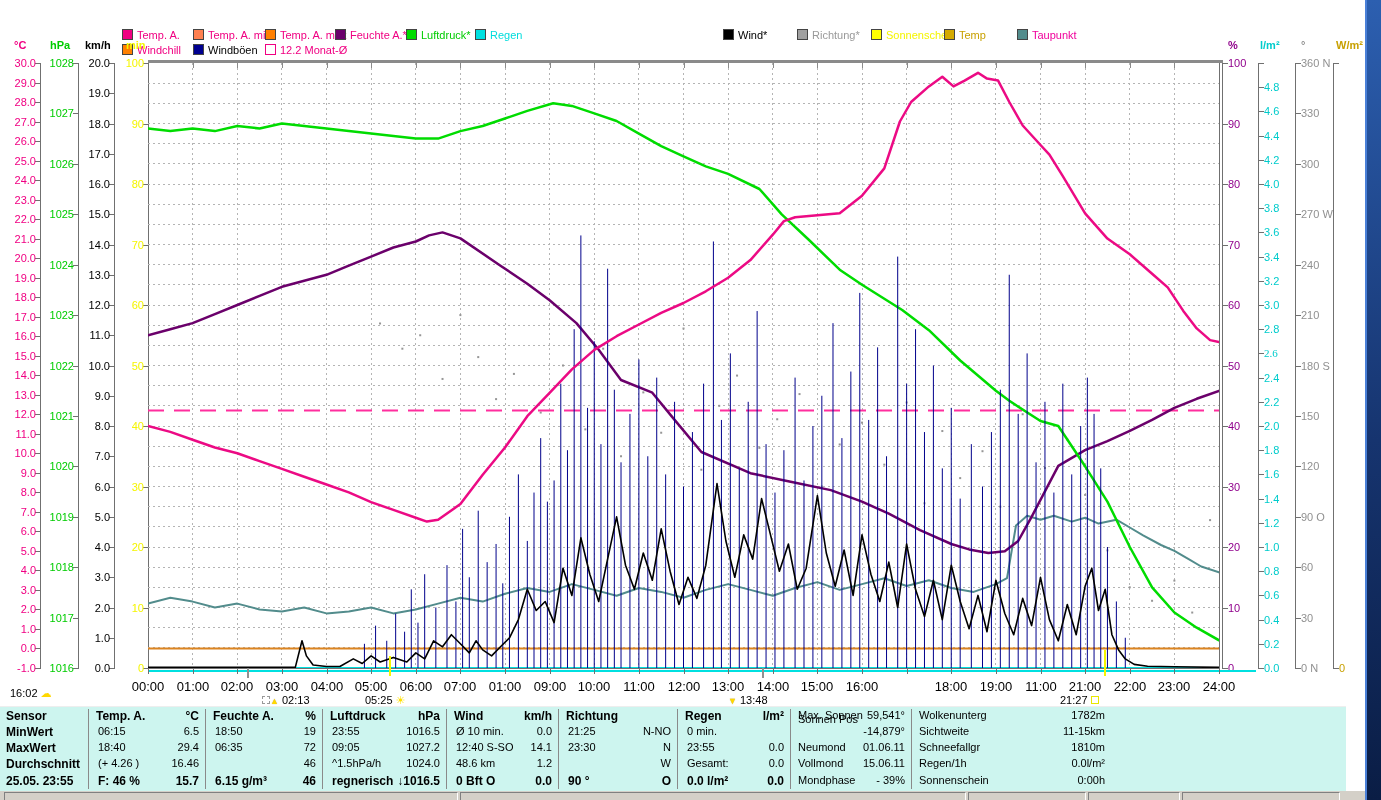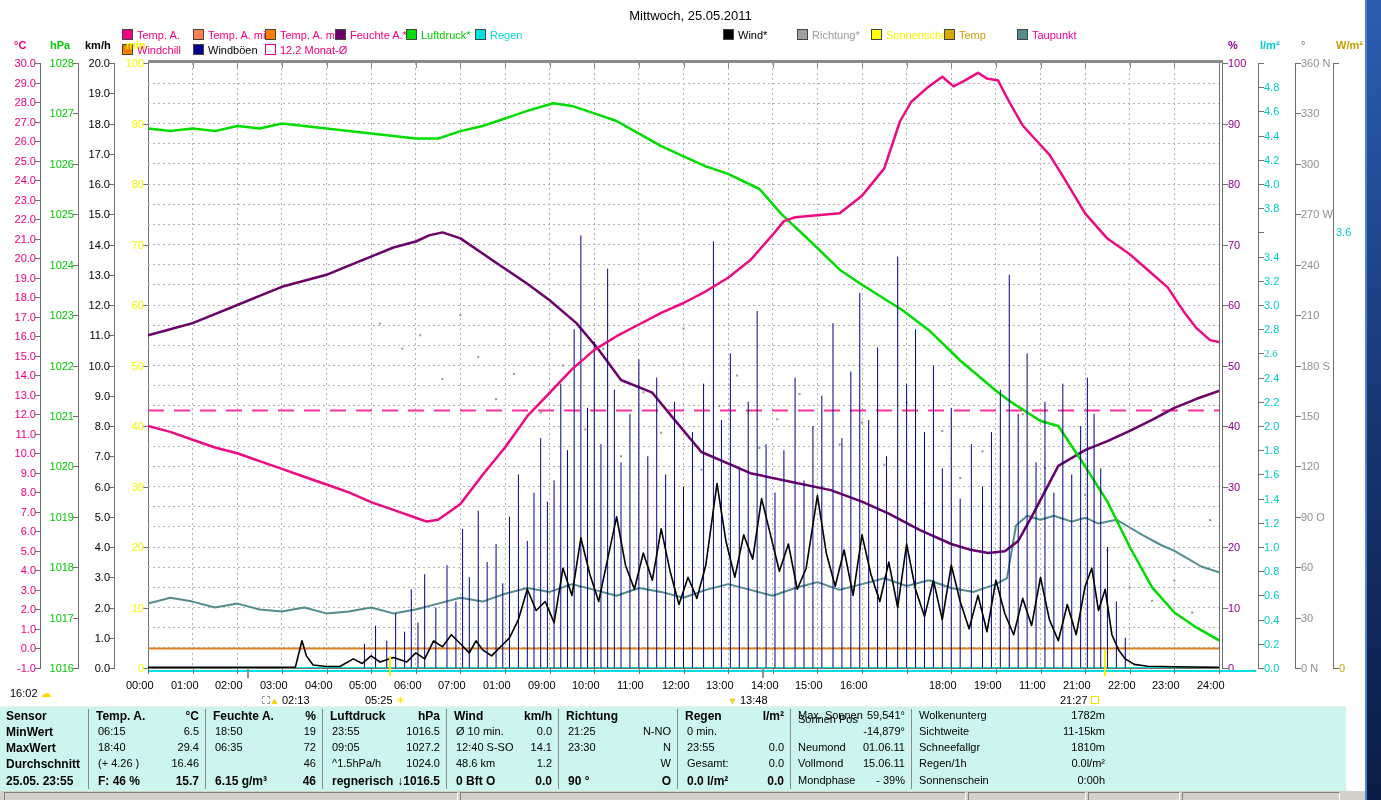--- a/index.html
+++ b/index.html
@@ -8,21 +8,21 @@
     font-family:"Liberation Sans", sans-serif;-webkit-font-smoothing:none;
   }
   .abs{position:absolute;}
   #title{top:8px;left:0;width:1381px;text-align:center;font-size:13px;color:#000;}
   .lgd-item{height:11px;font-size:11px;white-space:nowrap;}
   .lgd-sw{display:inline-block;width:9px;height:9px;border:1px solid #444;vertical-align:-1px;margin-right:4px;}
   .axlab{font-size:11px;line-height:12px;height:12px;white-space:nowrap;}
   .axhead{font-size:11px;font-weight:bold;white-space:nowrap;}
   .tick{height:1px;background:#707070;}
   .axline{width:1px;background:#707070;}
-  .xlab{font-size:11px;color:#000;width:44px;text-align:left;}
+  .xlab{font-size:13px;color:#000;width:44px;text-align:center;}
   .ann{font-size:11px;color:#000;white-space:nowrap;}
   #tablewrap{top:706px;left:0;width:1346px;height:85px;background:#CDF5EF;border-top:1px solid #eee;}
   .tcell{position:absolute;font-size:11px;color:#000;white-space:nowrap;height:14px;}
   .tbold{font-weight:bold;font-size:12px;}
   .tsep{position:absolute;width:1px;background:#8a8a8a;top:2px;height:80px;}
   #statusbar{top:791px;left:0;width:1365px;height:9px;background:#D4D0C8;}
   .spanel{position:absolute;top:1px;height:14px;background:#D4D0C8;
     border-top:1px solid #808080;border-left:1px solid #808080;
     border-bottom:1px solid #ffffff;border-right:1px solid #ffffff;}
   #desktopband{top:0;left:1365px;width:16px;height:800px;
@@ -31,21 +31,20 @@
   .icon-sq-dashed{display:inline-block;width:6px;height:6px;border:1px dashed #999;background:#fff;vertical-align:0;}
   .icon-sq-open{display:inline-block;width:6px;height:6px;border:1px solid #E8E800;background:#fff;vertical-align:0;}
   .icon-arrow{font-size:9px;color:#FFD800;text-shadow:0 0 1px #a98;}
   .icon-sun{font-size:11px;color:#FFE000;}
   .icon-cloud{font-size:11px;color:#FFD800;}
 </style>
 </head>
 <body>
 
 <div id="screen">
-  <div class="abs" id="title">Mittwoch, 25.05.2011</div>
 
   <div id="legend">
       <div class="abs lgd-item" style="left: 122px; top: 29px; color: rgb(240, 0, 130);"><span class="lgd-sw" style="background: rgb(240, 0, 130);"></span><span>Temp. A.</span></div>
       <div class="abs lgd-item" style="left: 193px; top: 29px; color: rgb(240, 0, 130);"><span class="lgd-sw" style="background: rgb(255, 128, 80);"></span><span>Temp. A. min</span></div>
       <div class="abs lgd-item" style="left: 265px; top: 29px; color: rgb(240, 0, 130);"><span class="lgd-sw" style="background: rgb(255, 128, 0);"></span><span>Temp. A. max</span></div>
       <div class="abs lgd-item" style="left: 335px; top: 29px; color: rgb(240, 0, 130);"><span class="lgd-sw" style="background: rgb(107, 0, 107);"></span><span>Feuchte A.*</span></div>
       <div class="abs lgd-item" style="left: 406px; top: 29px; color: rgb(0, 204, 0);"><span class="lgd-sw" style="background: rgb(0, 220, 0);"></span><span>Luftdruck*</span></div>
       <div class="abs lgd-item" style="left: 475px; top: 29px; color: rgb(0, 220, 220);"><span class="lgd-sw" style="background: rgb(0, 224, 224);"></span><span>Regen</span></div>
       <div class="abs lgd-item" style="left: 723px; top: 29px; color: rgb(0, 0, 0);"><span class="lgd-sw" style="background: rgb(0, 0, 0);"></span><span>Wind*</span></div>
       <div class="abs lgd-item" style="left: 797px; top: 29px; color: rgb(154, 154, 154);"><span class="lgd-sw" style="background: rgb(160, 160, 160);"></span><span>Richtung*</span></div>
@@ -252,21 +251,21 @@
       <div class="abs axlab" style="top: 105px; color: rgb(0, 204, 204); left: 1264px;">4.6</div>
       <div class="abs tick" style="left: 1259px; top: 136px; width: 5px;"></div>
       <div class="abs axlab" style="top: 130px; color: rgb(0, 204, 204); left: 1264px;">4.4</div>
       <div class="abs tick" style="left: 1259px; top: 160px; width: 5px;"></div>
       <div class="abs axlab" style="top: 154px; color: rgb(0, 204, 204); left: 1264px;">4.2</div>
       <div class="abs tick" style="left: 1259px; top: 184px; width: 5px;"></div>
       <div class="abs axlab" style="top: 178px; color: rgb(0, 204, 204); left: 1264px;">4.0</div>
       <div class="abs tick" style="left: 1259px; top: 208px; width: 5px;"></div>
       <div class="abs axlab" style="top: 202px; color: rgb(0, 204, 204); left: 1264px;">3.8</div>
       <div class="abs tick" style="left: 1259px; top: 232px; width: 5px;"></div>
-      <div class="abs axlab" style="top: 226px; color: rgb(0, 204, 204); left: 1336px;">3.6</div>
+      <div class="abs axlab" style="top: 226px; color: rgb(0, 204, 204); left: 1264px;">3.6</div>
       <div class="abs tick" style="left: 1259px; top: 257px; width: 5px;"></div>
       <div class="abs axlab" style="top: 251px; color: rgb(0, 204, 204); left: 1264px;">3.4</div>
       <div class="abs tick" style="left: 1259px; top: 281px; width: 5px;"></div>
       <div class="abs axlab" style="top: 275px; color: rgb(0, 204, 204); left: 1264px;">3.2</div>
       <div class="abs tick" style="left: 1259px; top: 305px; width: 5px;"></div>
       <div class="abs axlab" style="top: 299px; color: rgb(0, 204, 204); left: 1264px;">3.0</div>
       <div class="abs tick" style="left: 1259px; top: 329px; width: 5px;"></div>
       <div class="abs axlab" style="top: 323px; color: rgb(0, 204, 204); left: 1264px;">2.8</div>
       <div class="abs tick" style="left: 1259px; top: 353px; width: 5px;"></div>
       <div class="abs axlab" style="top: 347px; color: rgb(0, 204, 204); left: 1264px; font-family: Liberation Serif, serif;">2.6</div>

